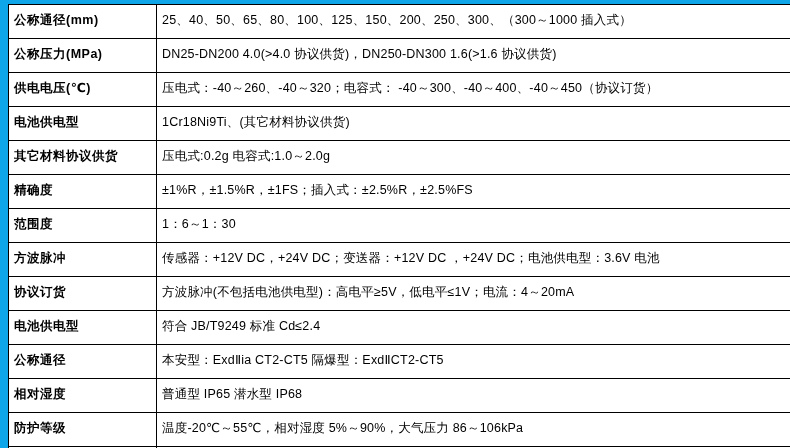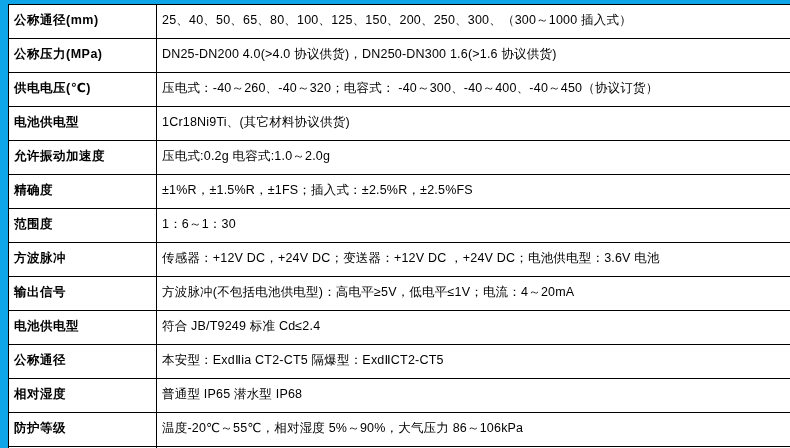--- a/index.html
+++ b/index.html
@@ -65,37 +65,37 @@
       </tr>
       <tr class="row-tall">
         <td class="label-cell">供电电压(℃)</td>
         <td class="value-cell">压电式：-40～260、-40～320；电容式： -40～300、-40～400、-40～450（协议订货）</td>
       </tr>
       <tr class="row-tall">
         <td class="label-cell">电池供电型</td>
         <td class="value-cell">1Cr18Ni9Ti、(其它材料协议供货)</td>
       </tr>
       <tr class="row-tall">
-        <td class="label-cell">允许振动加速度</td>
+        <td class="label-cell">其它材料协议供货</td>
         <td class="value-cell">压电式:0.2g        电容式:1.0～2.0g</td>
       </tr>
       <tr class="row-tall">
         <td class="label-cell">精确度</td>
         <td class="value-cell">±1%R，±1.5%R，±1FS；插入式：±2.5%R，±2.5%FS</td>
       </tr>
       <tr class="row-tall">
         <td class="label-cell">范围度</td>
         <td class="value-cell">1：6～1：30</td>
       </tr>
       <tr class="row-tall">
         <td class="label-cell">方波脉冲</td>
         <td class="value-cell">传感器：+12V DC，+24V DC；变送器：+12V DC ，+24V DC；电池供电型：3.6V 电池</td>
       </tr>
       <tr class="row-tall">
-        <td class="label-cell">输出信号</td>
+        <td class="label-cell">协议订货</td>
         <td class="value-cell">方波脉冲(不包括电池供电型)：高电平≥5V，低电平≤1V；电流：4～20mA</td>
       </tr>
       <tr class="row-tall">
         <td class="label-cell">电池供电型</td>
         <td class="value-cell">符合 JB/T9249 标准   Cd≤2.4</td>
       </tr>
       <tr class="row-tall">
         <td class="label-cell">公称通径</td>
         <td class="value-cell">本安型：ExdⅡia CT2-CT5 隔爆型：ExdⅡCT2-CT5</td>
       </tr>

